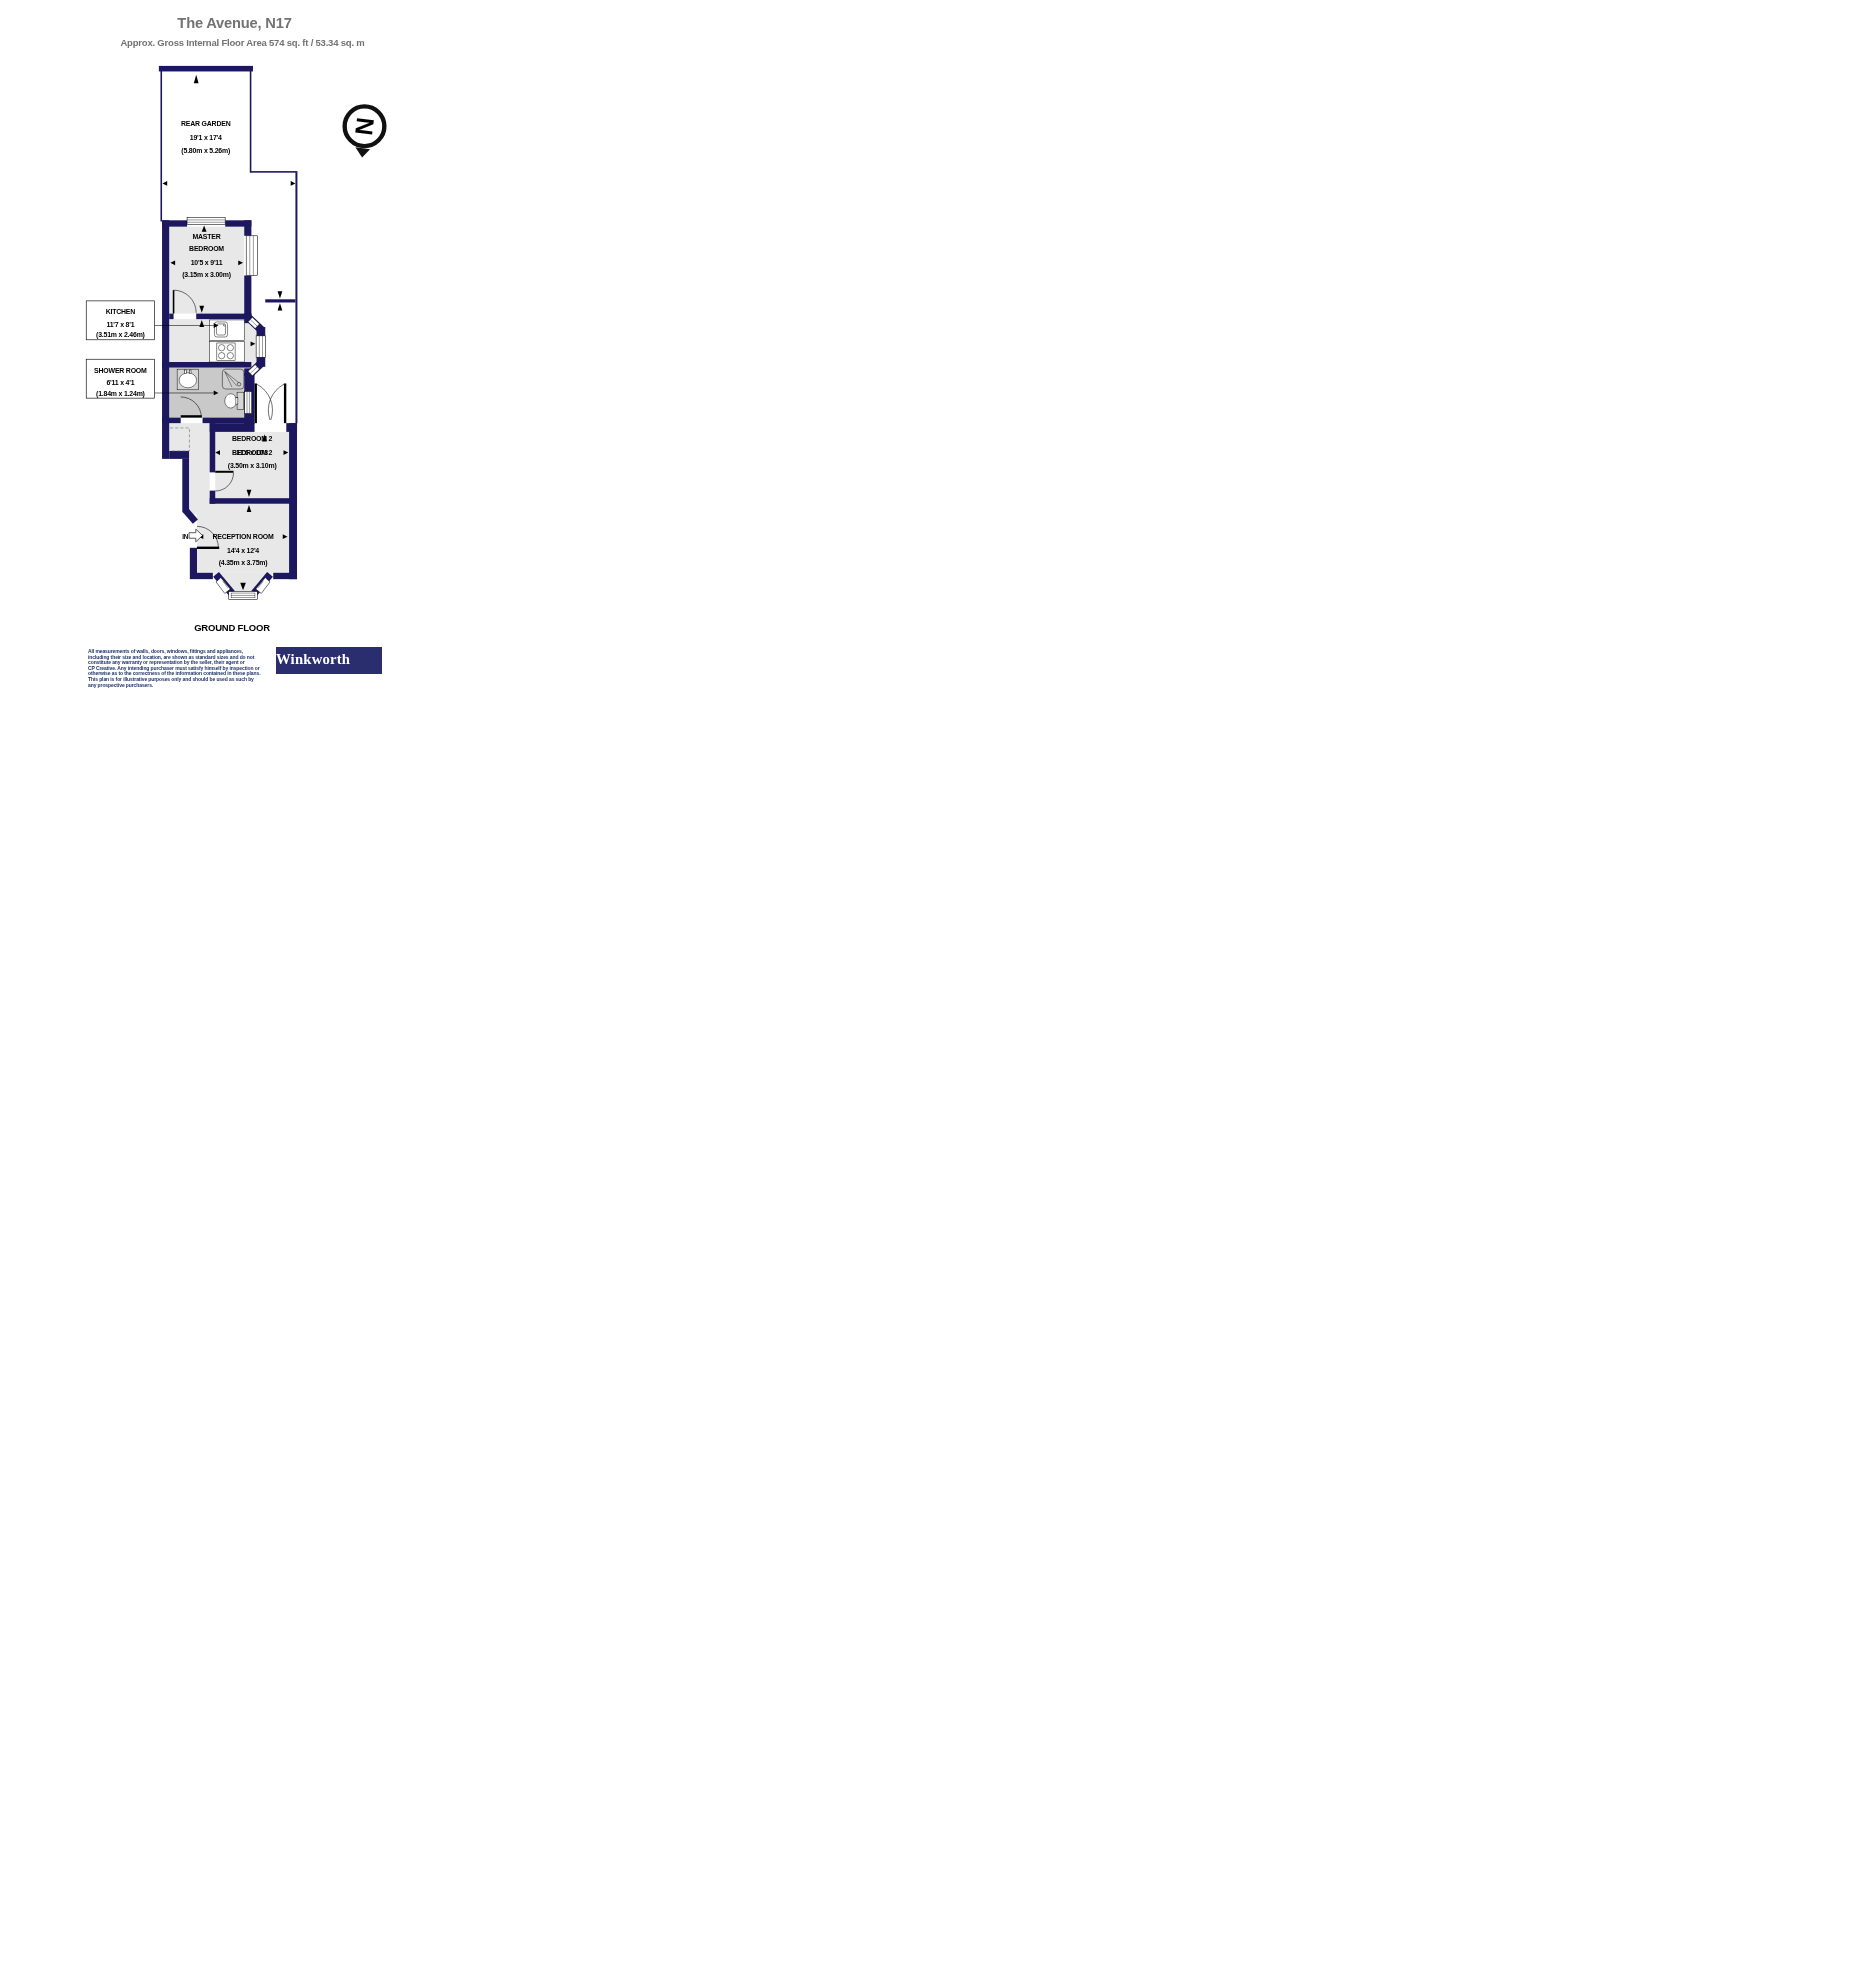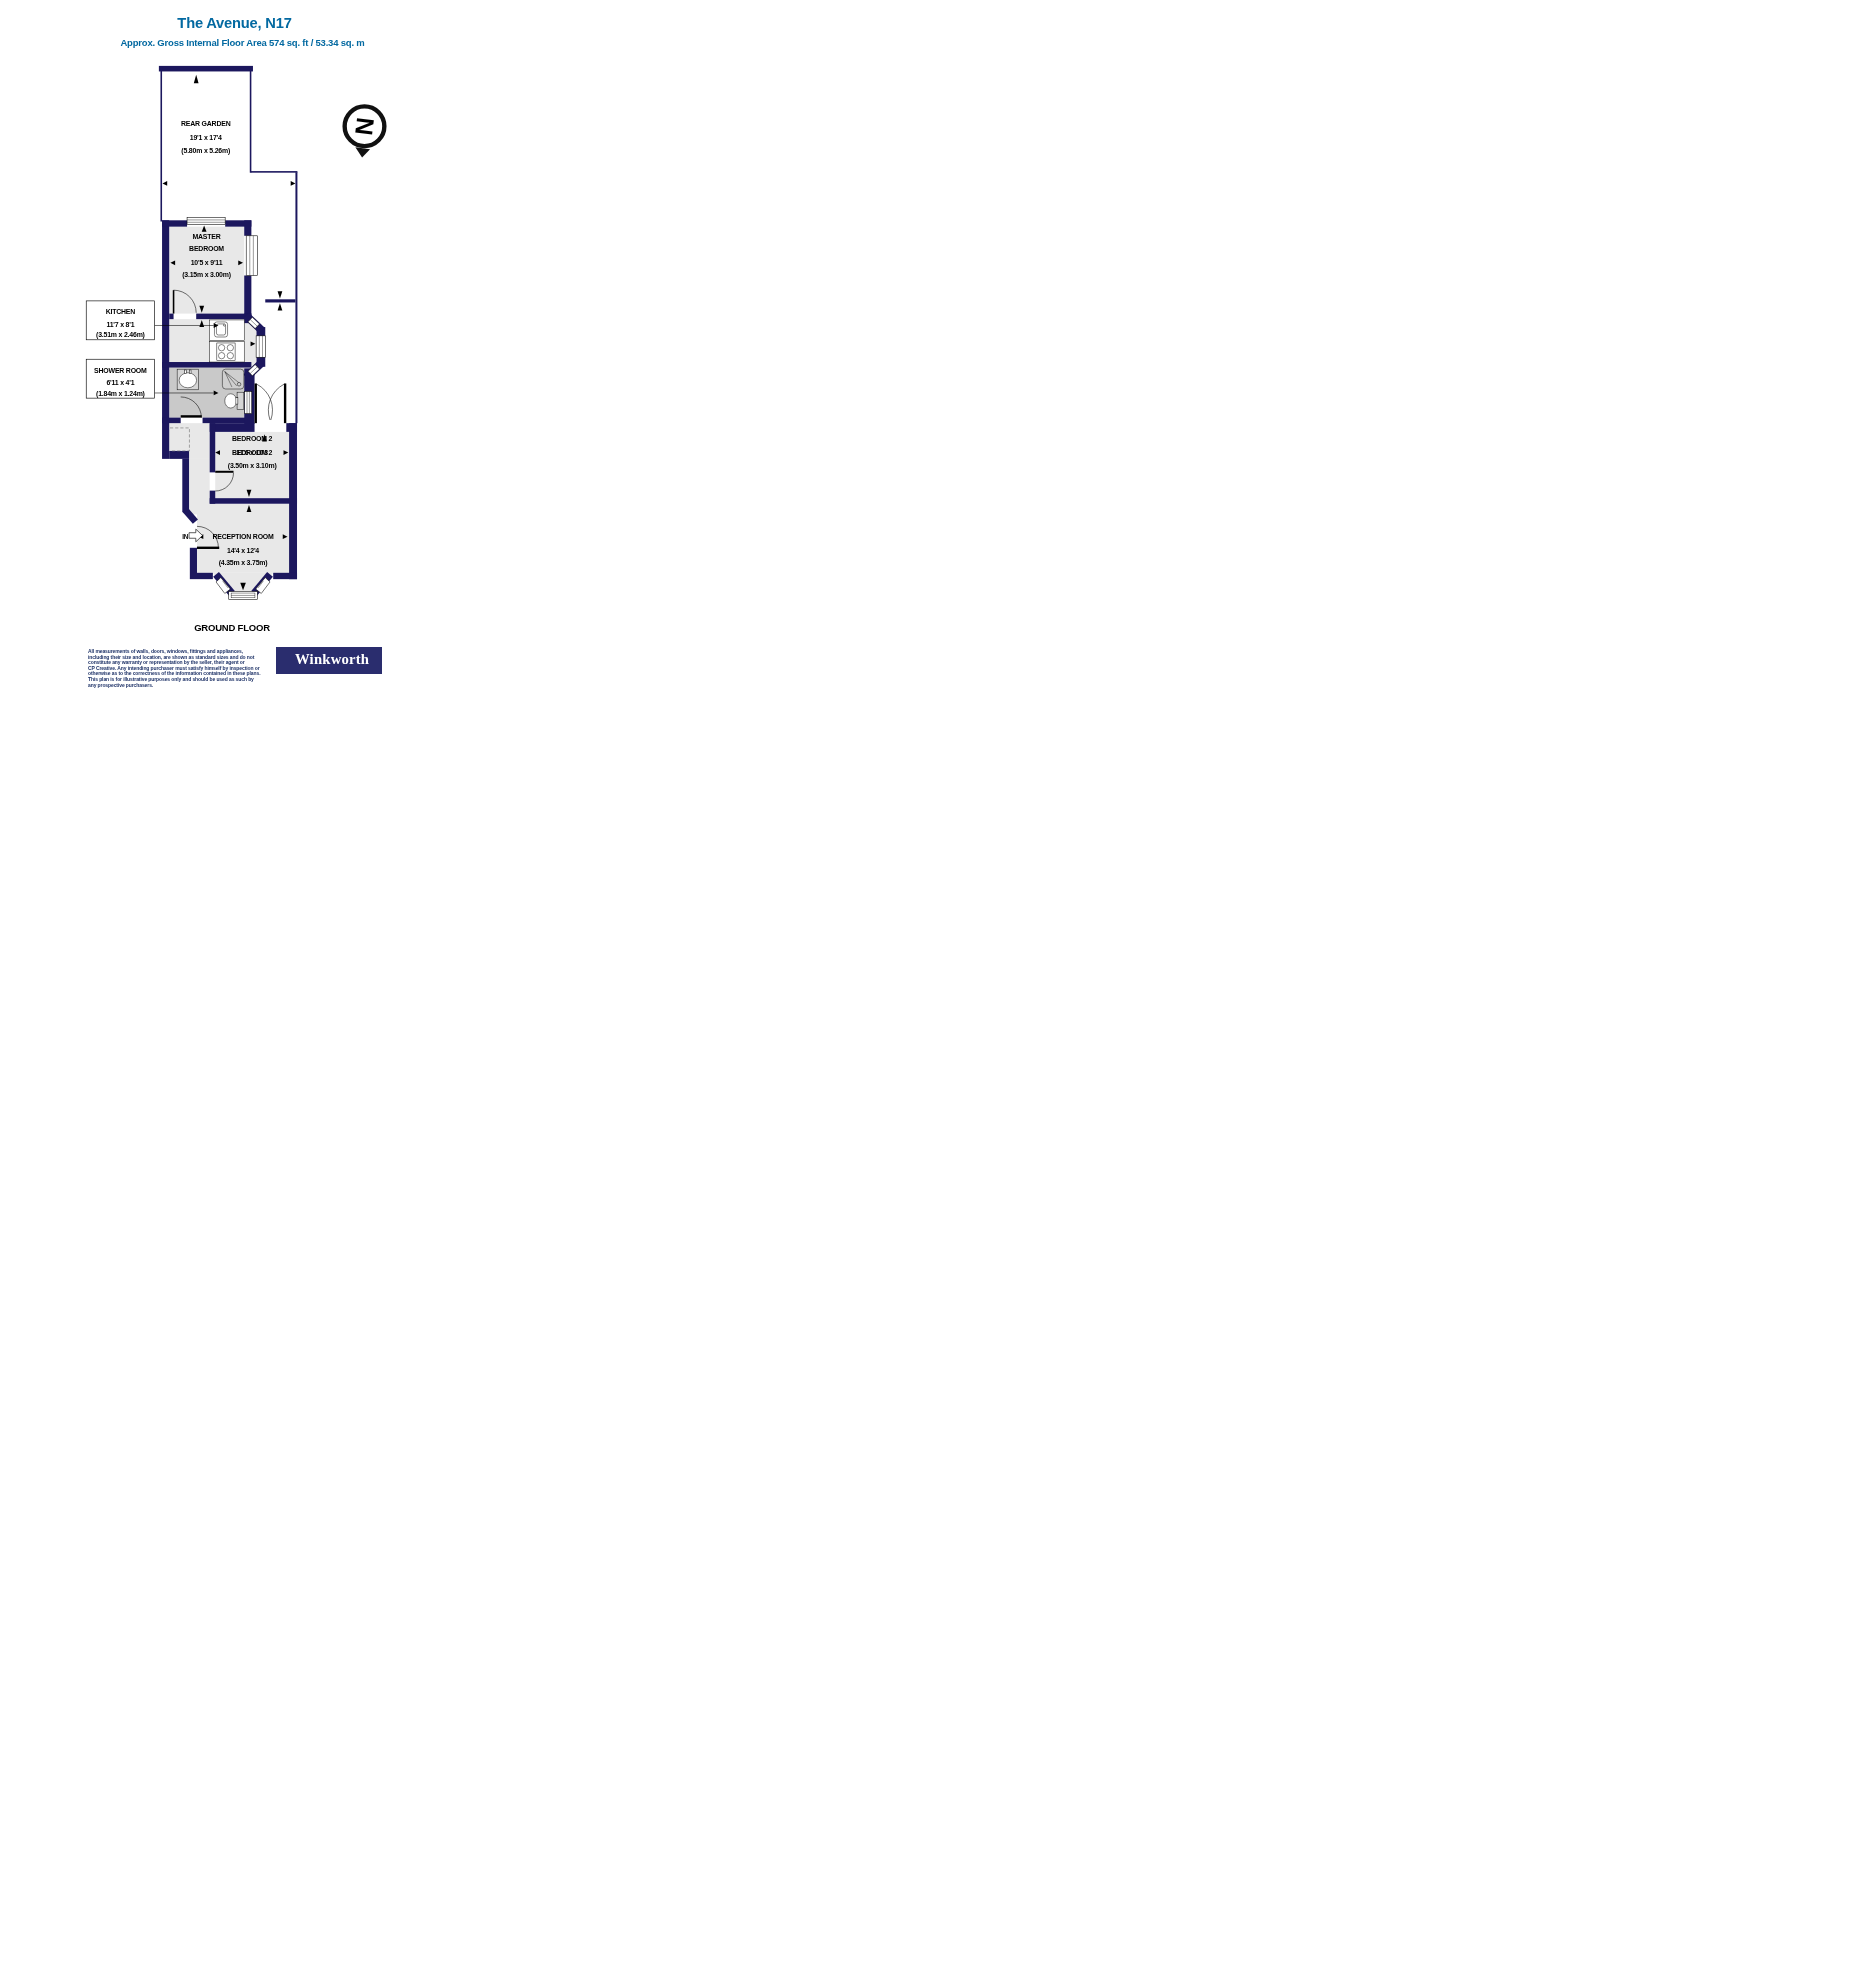--- a/index.html
+++ b/index.html
@@ -1,28 +1,28 @@
 <!DOCTYPE html>
 <html style="font-size:6.4px"><head>
 <meta charset="utf-8">
 <style>
   html,body{margin:0;padding:0;background:#ffffff;}
   .page{position:relative;width:469px;height:703px;background:#fff;overflow:hidden;
         font-family:"Liberation Sans","DejaVu Sans",sans-serif;}
-  .hdr{position:absolute;left:0;width:469px;text-align:center;font-weight:bold;color:#0369a1;
+  .hdr{position:absolute;left:0;width:469px;text-align:center;font-weight:bold;color:#737373;
        letter-spacing:-0.2px;}
   #title{top:15px;font-size:14.7px;}
   #subtitle{top:37px;font-size:9.5px;padding-left:8px;}
   #groundfloor{position:absolute;left:0;top:622px;width:464px;text-align:center;
        font-weight:bold;font-size:9.5px;color:#000;letter-spacing:-0.2px;}
   #disclaimer{position:absolute;left:88px;top:649px;width:191px;
        font-size:5px;font-weight:bold;line-height:5.6px;color:#1f3368;letter-spacing:-0.1px;}
   #logo{position:absolute;left:276px;top:647px;width:106px;height:26.6px;background:#2a2d6e;}
   #logo span{display:block;color:#fff;font-family:"Liberation Serif","DejaVu Serif",serif;
-       font-weight:bold;font-size:14.7px;line-height:25.4px;padding-left:19px;letter-spacing:0.2px;}
+       font-weight:bold;font-size:14.7px;line-height:25.4px;padding-left:0;letter-spacing:0.2px;}
   svg{position:absolute;left:0;top:0;}
   svg text{font-family:"Liberation Sans","DejaVu Sans",sans-serif;font-weight:bold;
        letter-spacing:-0.5px;fill:#000;}
   .rmtext{font-size:17.5px;text-anchor:middle;}
   .boxtext{font-size:17.5px;text-anchor:middle;}
   .wall{fill:#1c175e;}
   .win{fill:#fff;stroke:#000;stroke-width:1.4;}
   .winline{stroke:#000;stroke-width:1;fill:none;}
   .fix{stroke:#000;stroke-width:1.2;}
   .arc{fill:none;stroke:#000;stroke-width:1.4;}

